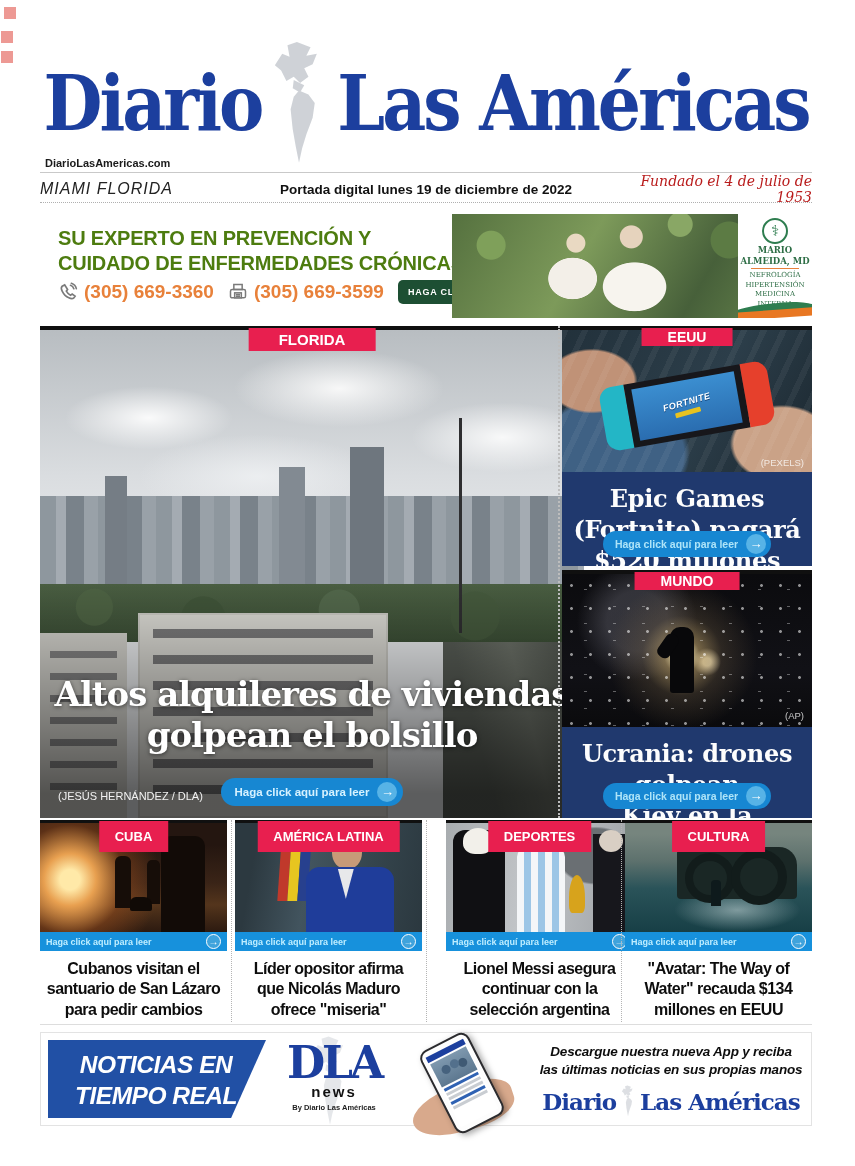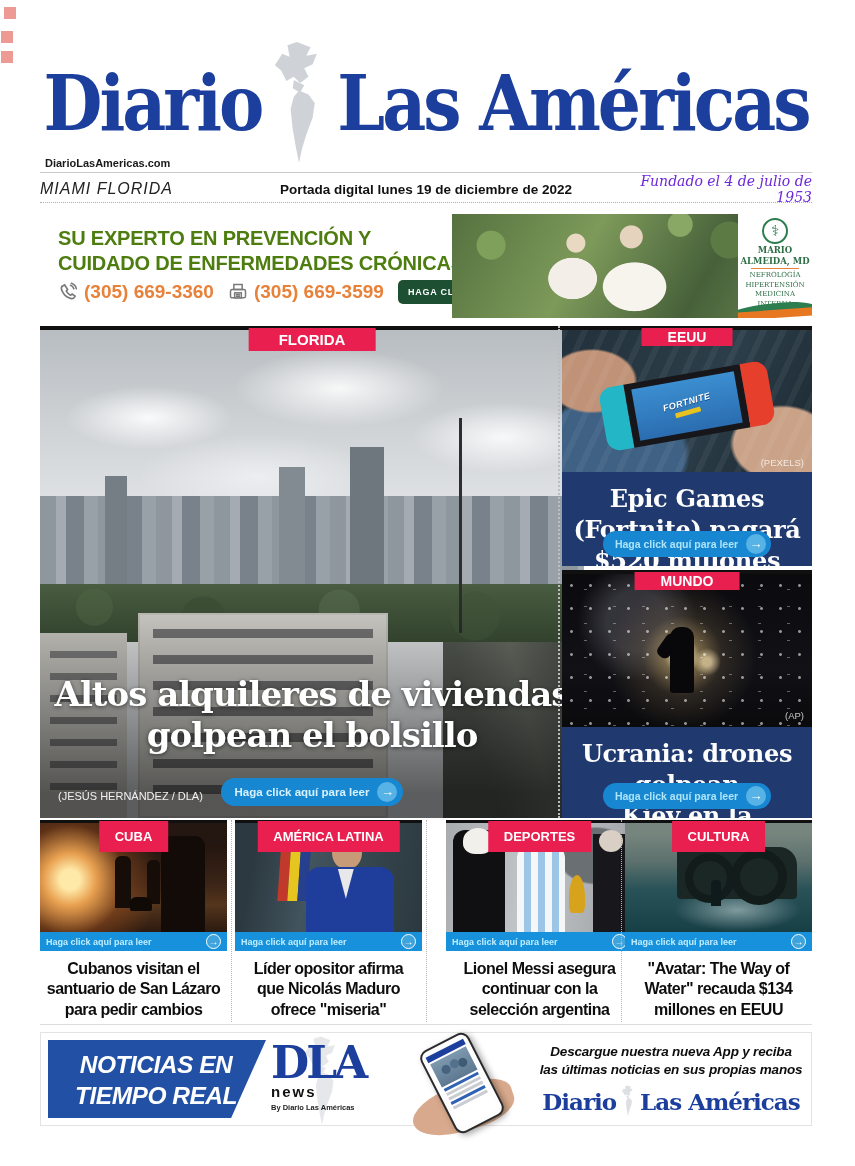--- a/index.html
+++ b/index.html
@@ -16,21 +16,21 @@
   .blackletter { font-family:"DejaVu Serif", serif; font-weight:700; color:#1c3f9e; }
   .logo-word { font-size:68px; letter-spacing:-3px; transform:scaleY(1.12); white-space:nowrap; }
   .logo-map { width:64px; height:126px; margin:0 6px; flex:0 0 auto; opacity:.85; }
   .site-url { position:absolute; left:45px; top:157px; font-size:11px; font-weight:bold; color:#1a1a1a; }
   .rule1 { position:absolute; left:40px; right:43px; top:172px; border-top:1px solid #c9c9c9; }
   .rule2 { position:absolute; left:40px; right:43px; top:202px; border-top:1px dotted #b0b0b0; }
   .dateline { position:absolute; left:40px; right:43px; top:178px; height:22px;
               display:flex; align-items:center; }
   .dl-left  { flex:1; font-size:16px; letter-spacing:1px; color:#222;font-style:italic; }
   .dl-center{ flex:2; text-align:center; font-size:13.5px; font-weight:bold; color:#111; }
-  .dl-right { flex:1; text-align:right; font-family:"DejaVu Serif", serif; font-style:italic; font-size:14px; color:#6d28d9; }
+  .dl-right { flex:1; text-align:right; font-family:"DejaVu Serif", serif; font-style:italic; font-size:14px; color:#b91c1c; }
 
   
   .ad { position:absolute; left:40px; top:214px; width:772px; height:104px; background:#fff; }
   .ad-head { position:absolute; left:18px; top:12px; font-size:20px; font-weight:bold;
              color:#4d7c0f; line-height:1.25; letter-spacing:-0.2px; }
   .ad-contacts { position:absolute; left:18px; top:66px; display:flex; align-items:center; gap:14px; }
   .ad-phone { display:flex; align-items:center; gap:6px; font-size:19px; font-weight:bold; color:#e8813a; }
   .ad-cta { display:flex; align-items:center; gap:6px; background:#1d4f33; color:#fff;
             border-radius:5px; padding:6px 10px; font-size:9px; font-weight:bold; letter-spacing:.8px; }
   .ad-photo { position:absolute; left:412px; top:0; width:326px; height:104px; overflow:hidden;
@@ -214,21 +214,21 @@
 
   .bottom-rule { position:absolute; left:40px; right:43px; top:1024px; border-top:1px solid #ddd; }
 
   
   .footer-banner { position:absolute; left:40px; top:1032px; width:772px; height:94px;
                    border:1px solid #e3e3e3; background:#fff; }
   .fb-blue { position:absolute; left:7px; top:7px; width:218px; height:78px; background:#2150a5;
              clip-path:polygon(0 0, 100% 0, 84% 100%, 0 100%); color:#fff;
              font-style:italic; font-weight:bold; font-size:24.5px; line-height:1.25;
              padding:10px 14px 0 12px; text-align:center; letter-spacing:-0.5px; }
-  .fb-dla { position:absolute; left:230px; top:6px; width:110px; height:84px; text-align:left; }
+  .fb-dla { position:absolute; left:238px; top:6px; width:110px; height:84px; text-align:center; }
   .fb-dla .map { position:absolute; left:28px; top:-4px; width:46px; height:92px; opacity:.45; }
   .fb-dla .dla { position:relative; font-size:44px; line-height:48px; letter-spacing:-3px; }
   .fb-dla .news { position:relative; font-size:15px; font-weight:bold; color:#111; letter-spacing:2px; margin-top:-4px; }
   .fb-dla .by { position:relative; font-size:7.5px; font-weight:bold; color:#222; margin-top:3px; }
   .fb-phone-zone { position:absolute; left:368px; top:2px; width:118px; height:90px; }
   .fb-hand { position:absolute; left:2px; bottom:-6px; width:104px; height:46px; background:#d8a98c;
              border-radius:50% 40% 40% 50%; transform:rotate(-18deg); }
   .fb-phone { position:absolute; left:26px; top:2px; width:54px; height:92px; background:#fdfdfd;
               border:2px solid #2b2b2e; border-radius:9px; transform:rotate(-27deg);
               box-shadow:2px 3px 6px rgba(0,0,0,.35); overflow:hidden; }

